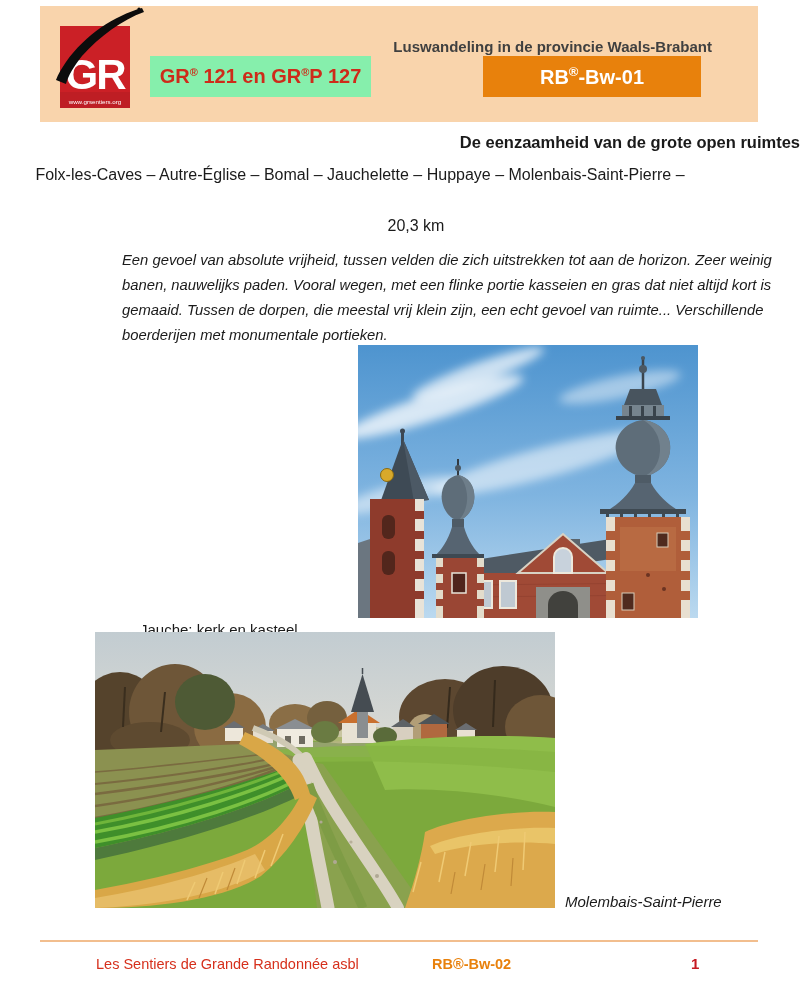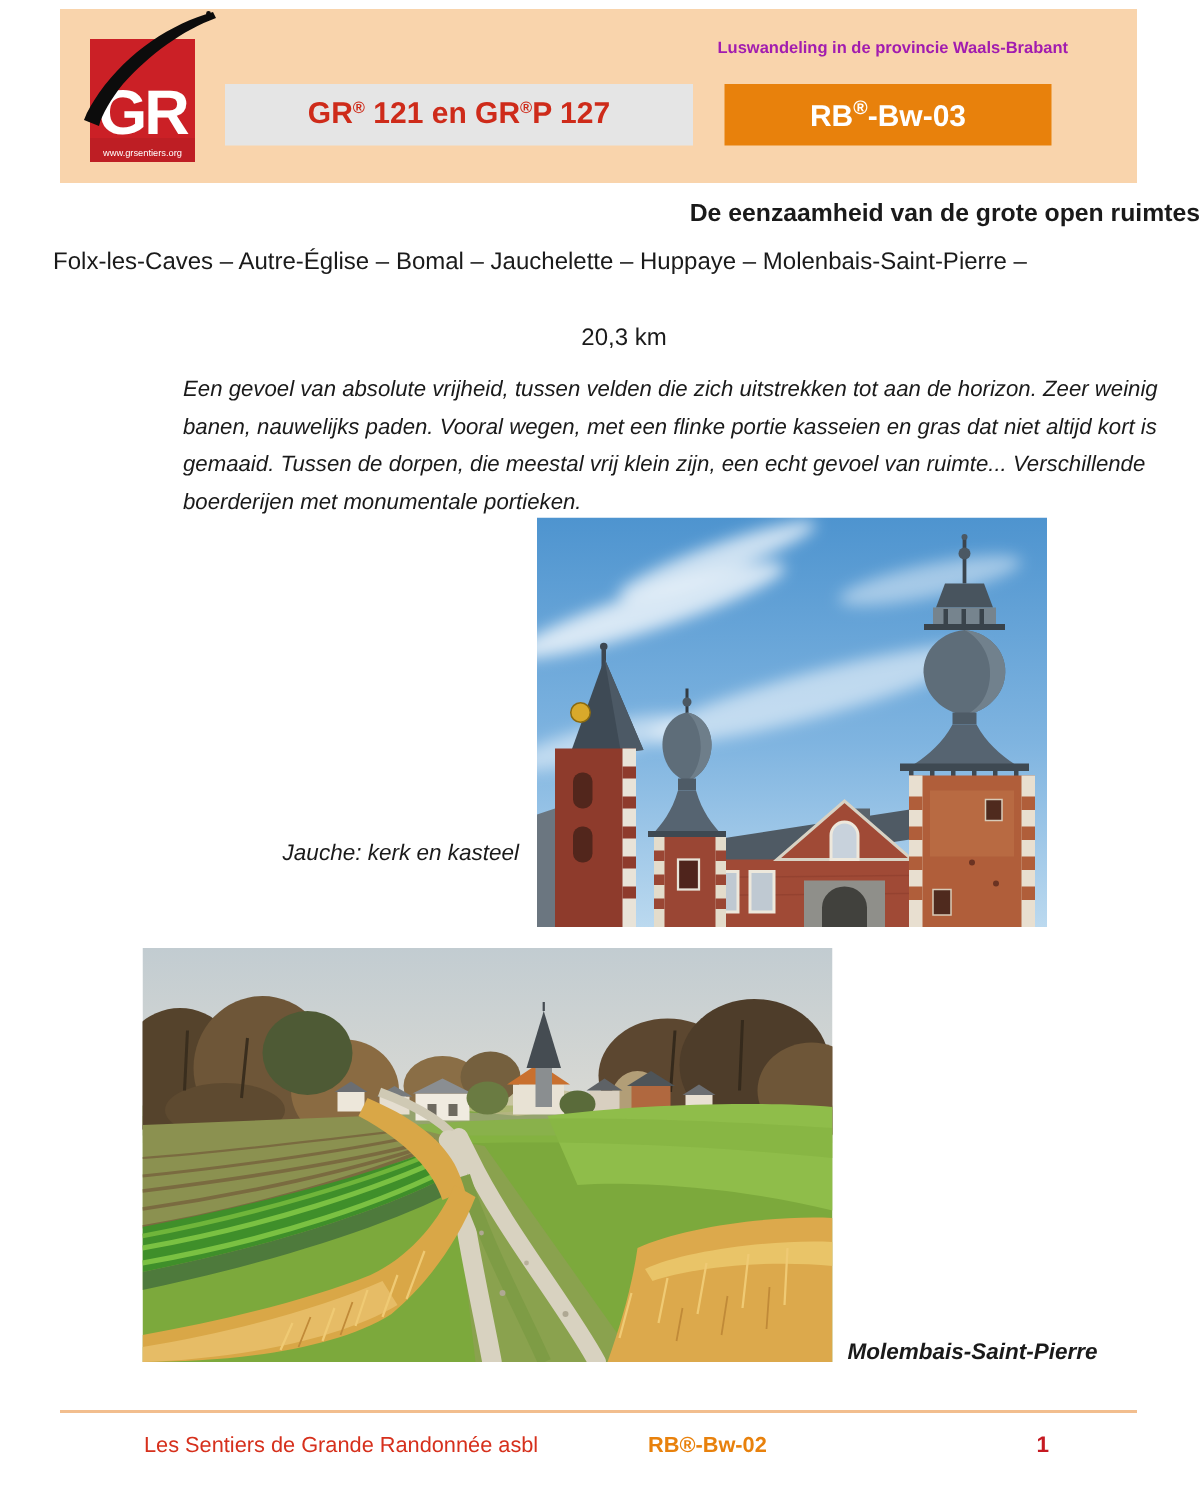--- a/index.html
+++ b/index.html
@@ -3,23 +3,23 @@
 <meta charset="utf-8">
 <style>
   html,body{margin:0;padding:0;background:#ffffff;}
   .page{
     position:relative;width:800px;height:1000px;background:#ffffff;overflow:hidden;
     font-family:"Liberation Sans",sans-serif;color:#1a1a1a;
   }
   
   .header-band{position:absolute;left:40px;top:6px;width:718px;height:116px;background:#F9D4AC;}
   .logo-wrap{position:absolute;left:12px;top:0px;width:92px;height:116px;}
-  .tagline{position:absolute;right:46px;top:20px;font-size:11px;font-weight:bold;color:#a21caf;}
+  .tagline{position:absolute;right:46px;top:32px;font-size:15px;font-weight:bold;color:#404040;}
   .badge-white{
-    position:absolute;left:110px;top:50px;width:312px;height:41px;background:#e5e5e5;
+    position:absolute;left:110px;top:50px;width:221px;height:41px;background:#86efac;
     display:flex;align-items:center;justify-content:center;
     color:#CE2B1A;font-weight:bold;font-size:20px;
   }
   .badge-orange{
     position:absolute;left:443px;top:50px;width:218px;height:41px;background:#E8810C;
     display:flex;align-items:center;justify-content:center;
     color:#ffffff;font-weight:bold;font-size:20px;
   }
   .sup-reg{font-size:11px;vertical-align:7px;font-weight:bold;}
   .badge-orange .sup-reg{font-size:13px;vertical-align:8px;}
@@ -27,23 +27,23 @@
   .doc-title{position:absolute;left:0;top:133px;width:800px;text-align:right;
     font-size:16.5px;font-weight:bold;white-space:nowrap;}
   .route-line1{position:absolute;left:0;top:166px;width:720px;text-align:center;font-size:16px;white-space:nowrap;}
   .route-line2{position:absolute;left:0;top:190px;width:800px;text-align:center;font-size:16px;white-space:nowrap;}
   .distance{position:absolute;left:0;top:217px;width:800px;text-align:center;font-size:16px;padding-left:16px;}
   .description{position:absolute;left:95px;top:248px;width:622px;font-size:14.8px;font-style:italic;line-height:25px;}
   .description div{white-space:nowrap;margin-left:27px;}
   
   .photo1{position:absolute;left:358px;top:345px;width:340px;height:273px;}
   .photo2{position:absolute;left:95px;top:632px;width:460px;height:276px;}
-  .caption1{position:absolute;left:140px;top:560px;width:206px;text-align:right;
-    font-size:15px;font-style:italic;white-space:nowrap;}
-  .caption2{position:absolute;left:565px;top:893px;font-size:15px;font-style:italic;white-space:nowrap;font-weight:bold;}
+  .caption1{position:absolute;left:140px;top:621px;width:206px;text-align:left;
+    font-size:15px;white-space:nowrap;}
+  .caption2{position:absolute;left:565px;top:893px;font-size:15px;font-style:italic;white-space:nowrap;}
   
   .footer-rule{position:absolute;left:40px;top:940px;width:718px;height:2px;background:#F2BE8E;}
   .footer-left{position:absolute;left:96px;top:956px;font-size:14.5px;color:#D6301C;white-space:nowrap;}
   .footer-code{position:absolute;left:432px;top:956px;font-size:14.5px;font-weight:bold;color:#E8810C;white-space:nowrap;}
   .footer-page{position:absolute;left:691px;top:955px;font-size:15px;font-weight:bold;color:#C61A22;}
   svg{display:block;}
 </style>
 </head>
 <body>
 
@@ -65,21 +65,21 @@
     <div class="tagline">Luswandeling in de provincie Waals-Brabant</div>
 
     <div class="badge-white">
       <span>
         <span>GR</span><span class="sup-reg">®</span><span> 121 en GR</span><span class="sup-reg">®</span><span>P 127</span>
       </span>
     </div>
 
     <div class="badge-orange">
       <span>
-        <span>RB</span><span class="sup-reg">®</span><span>-Bw-03</span>
+        <span>RB</span><span class="sup-reg">®</span><span>-Bw-01</span>
       </span>
     </div>
   </div>
 
   <div class="doc-title">De eenzaamheid van de grote open ruimtes</div>
   <div class="route-line1">Folx-les-Caves – Autre-Église – Bomal – Jauchelette – Huppaye – Molenbais-Saint-Pierre –</div>
   <div class="distance">20,3 km</div>
 
   <div class="description">
     <div>Een gevoel van absolute vrijheid, tussen velden die zich uitstrekken tot aan de horizon. Zeer weinig</div>

